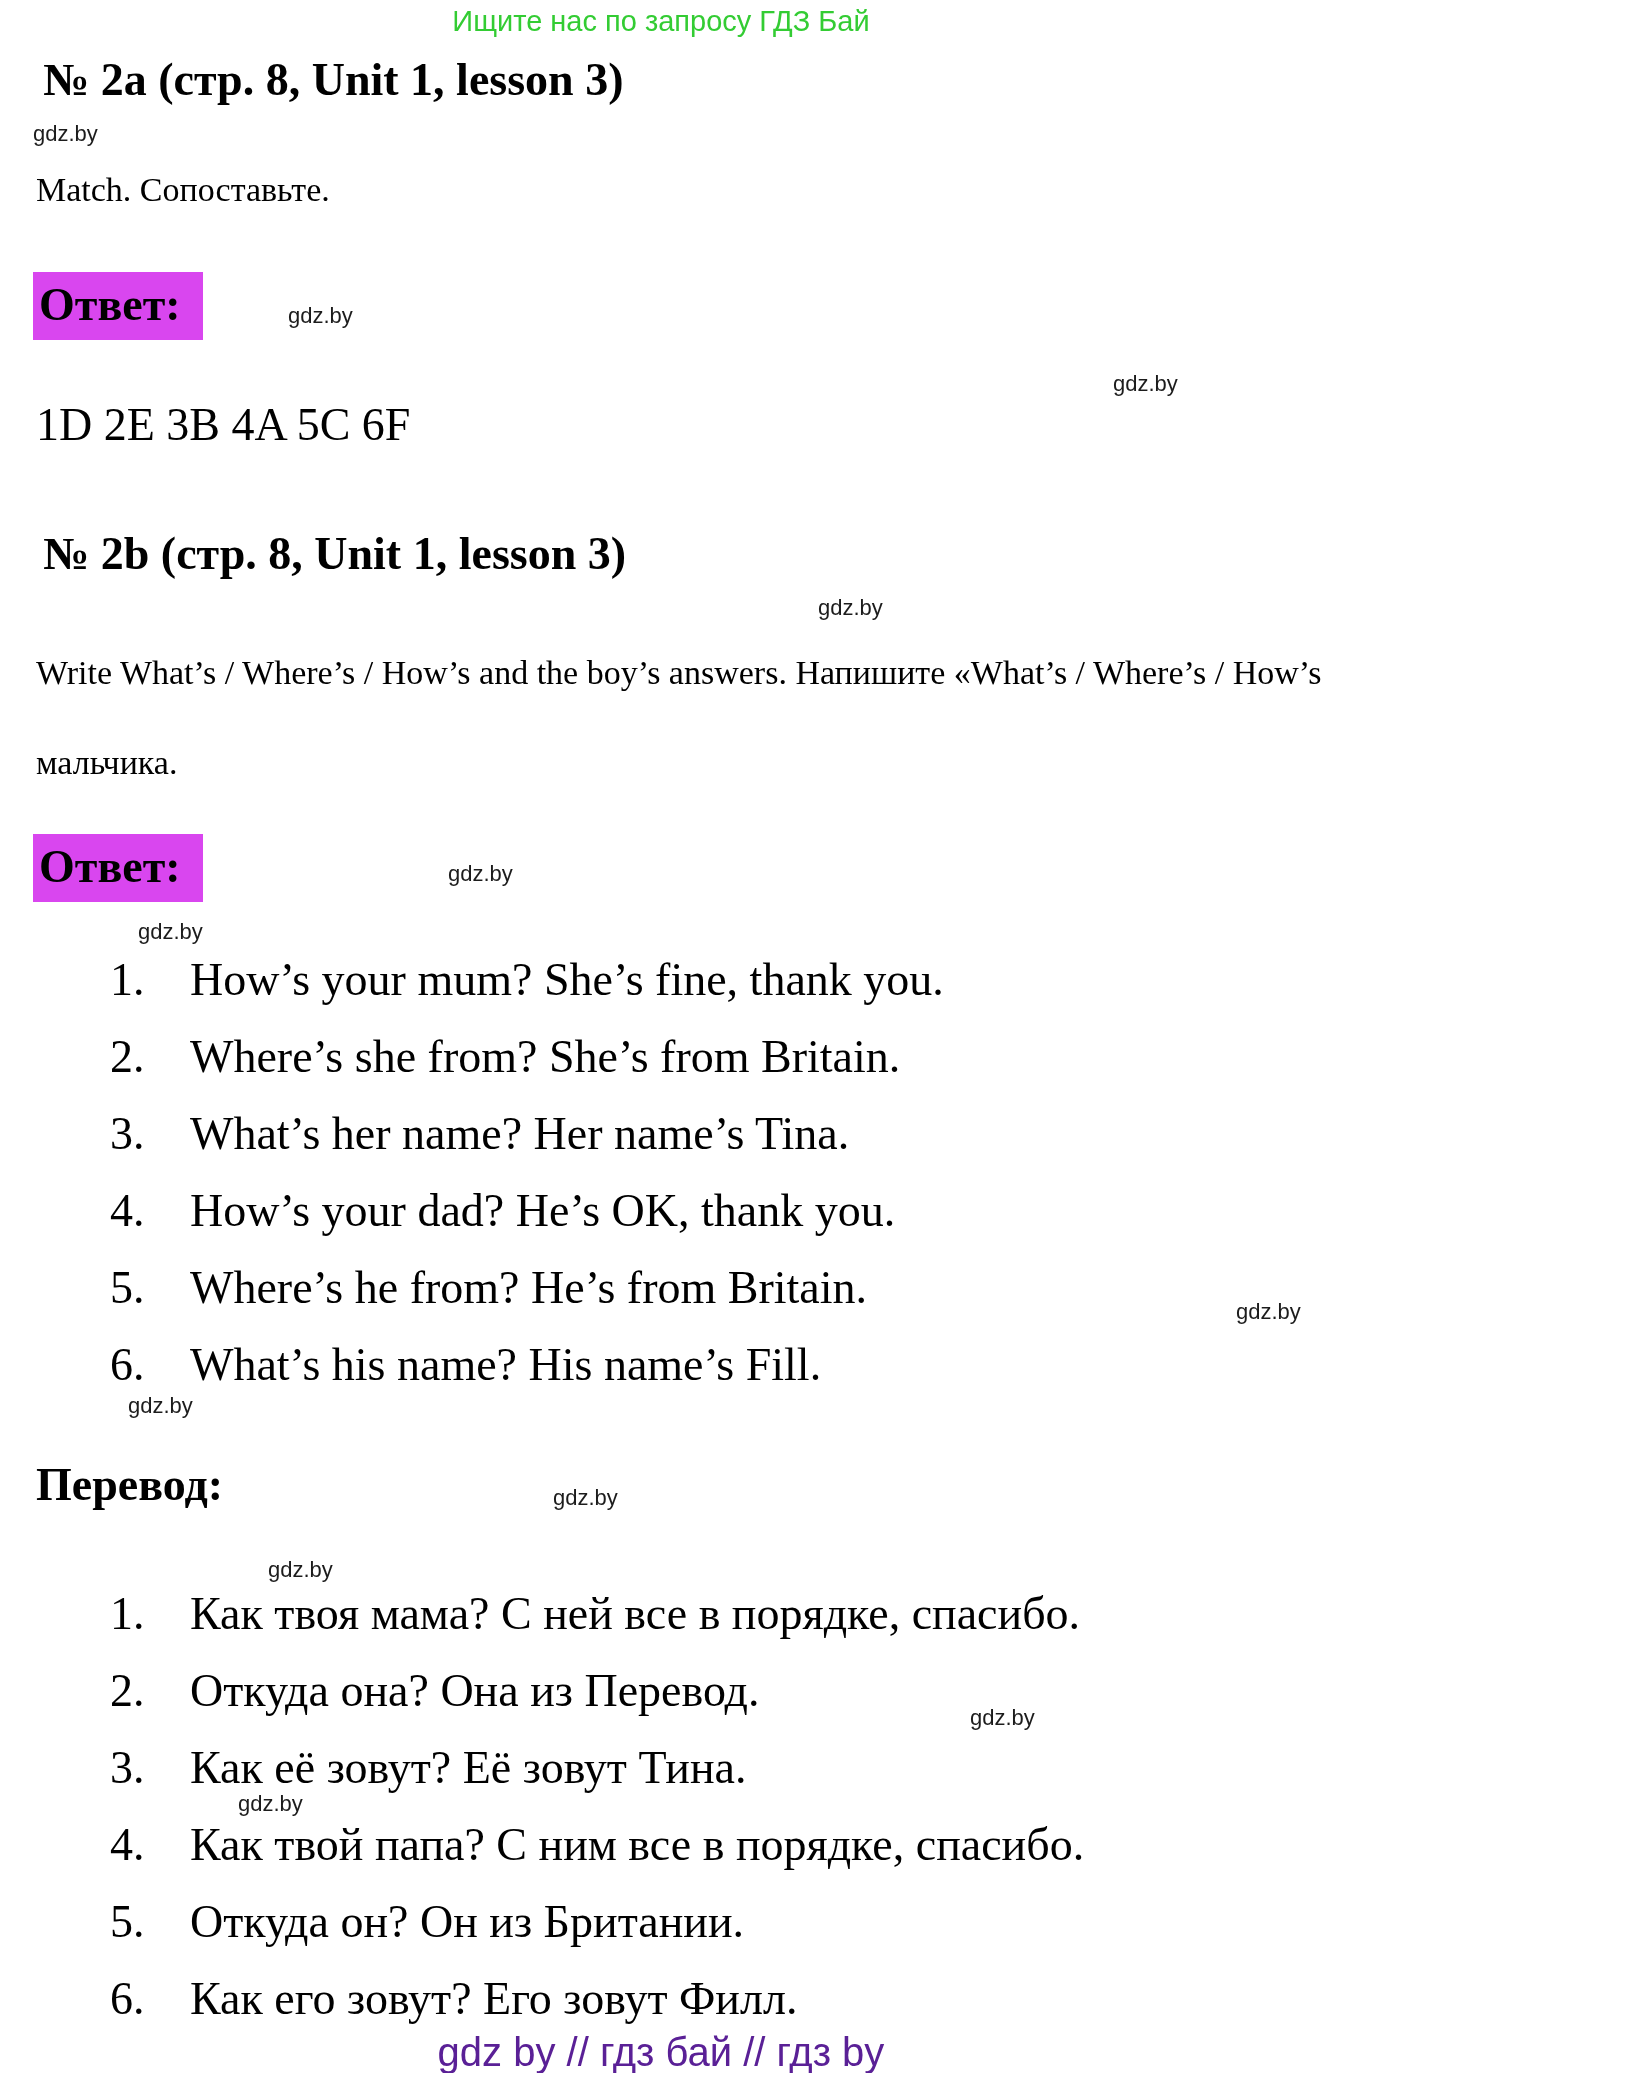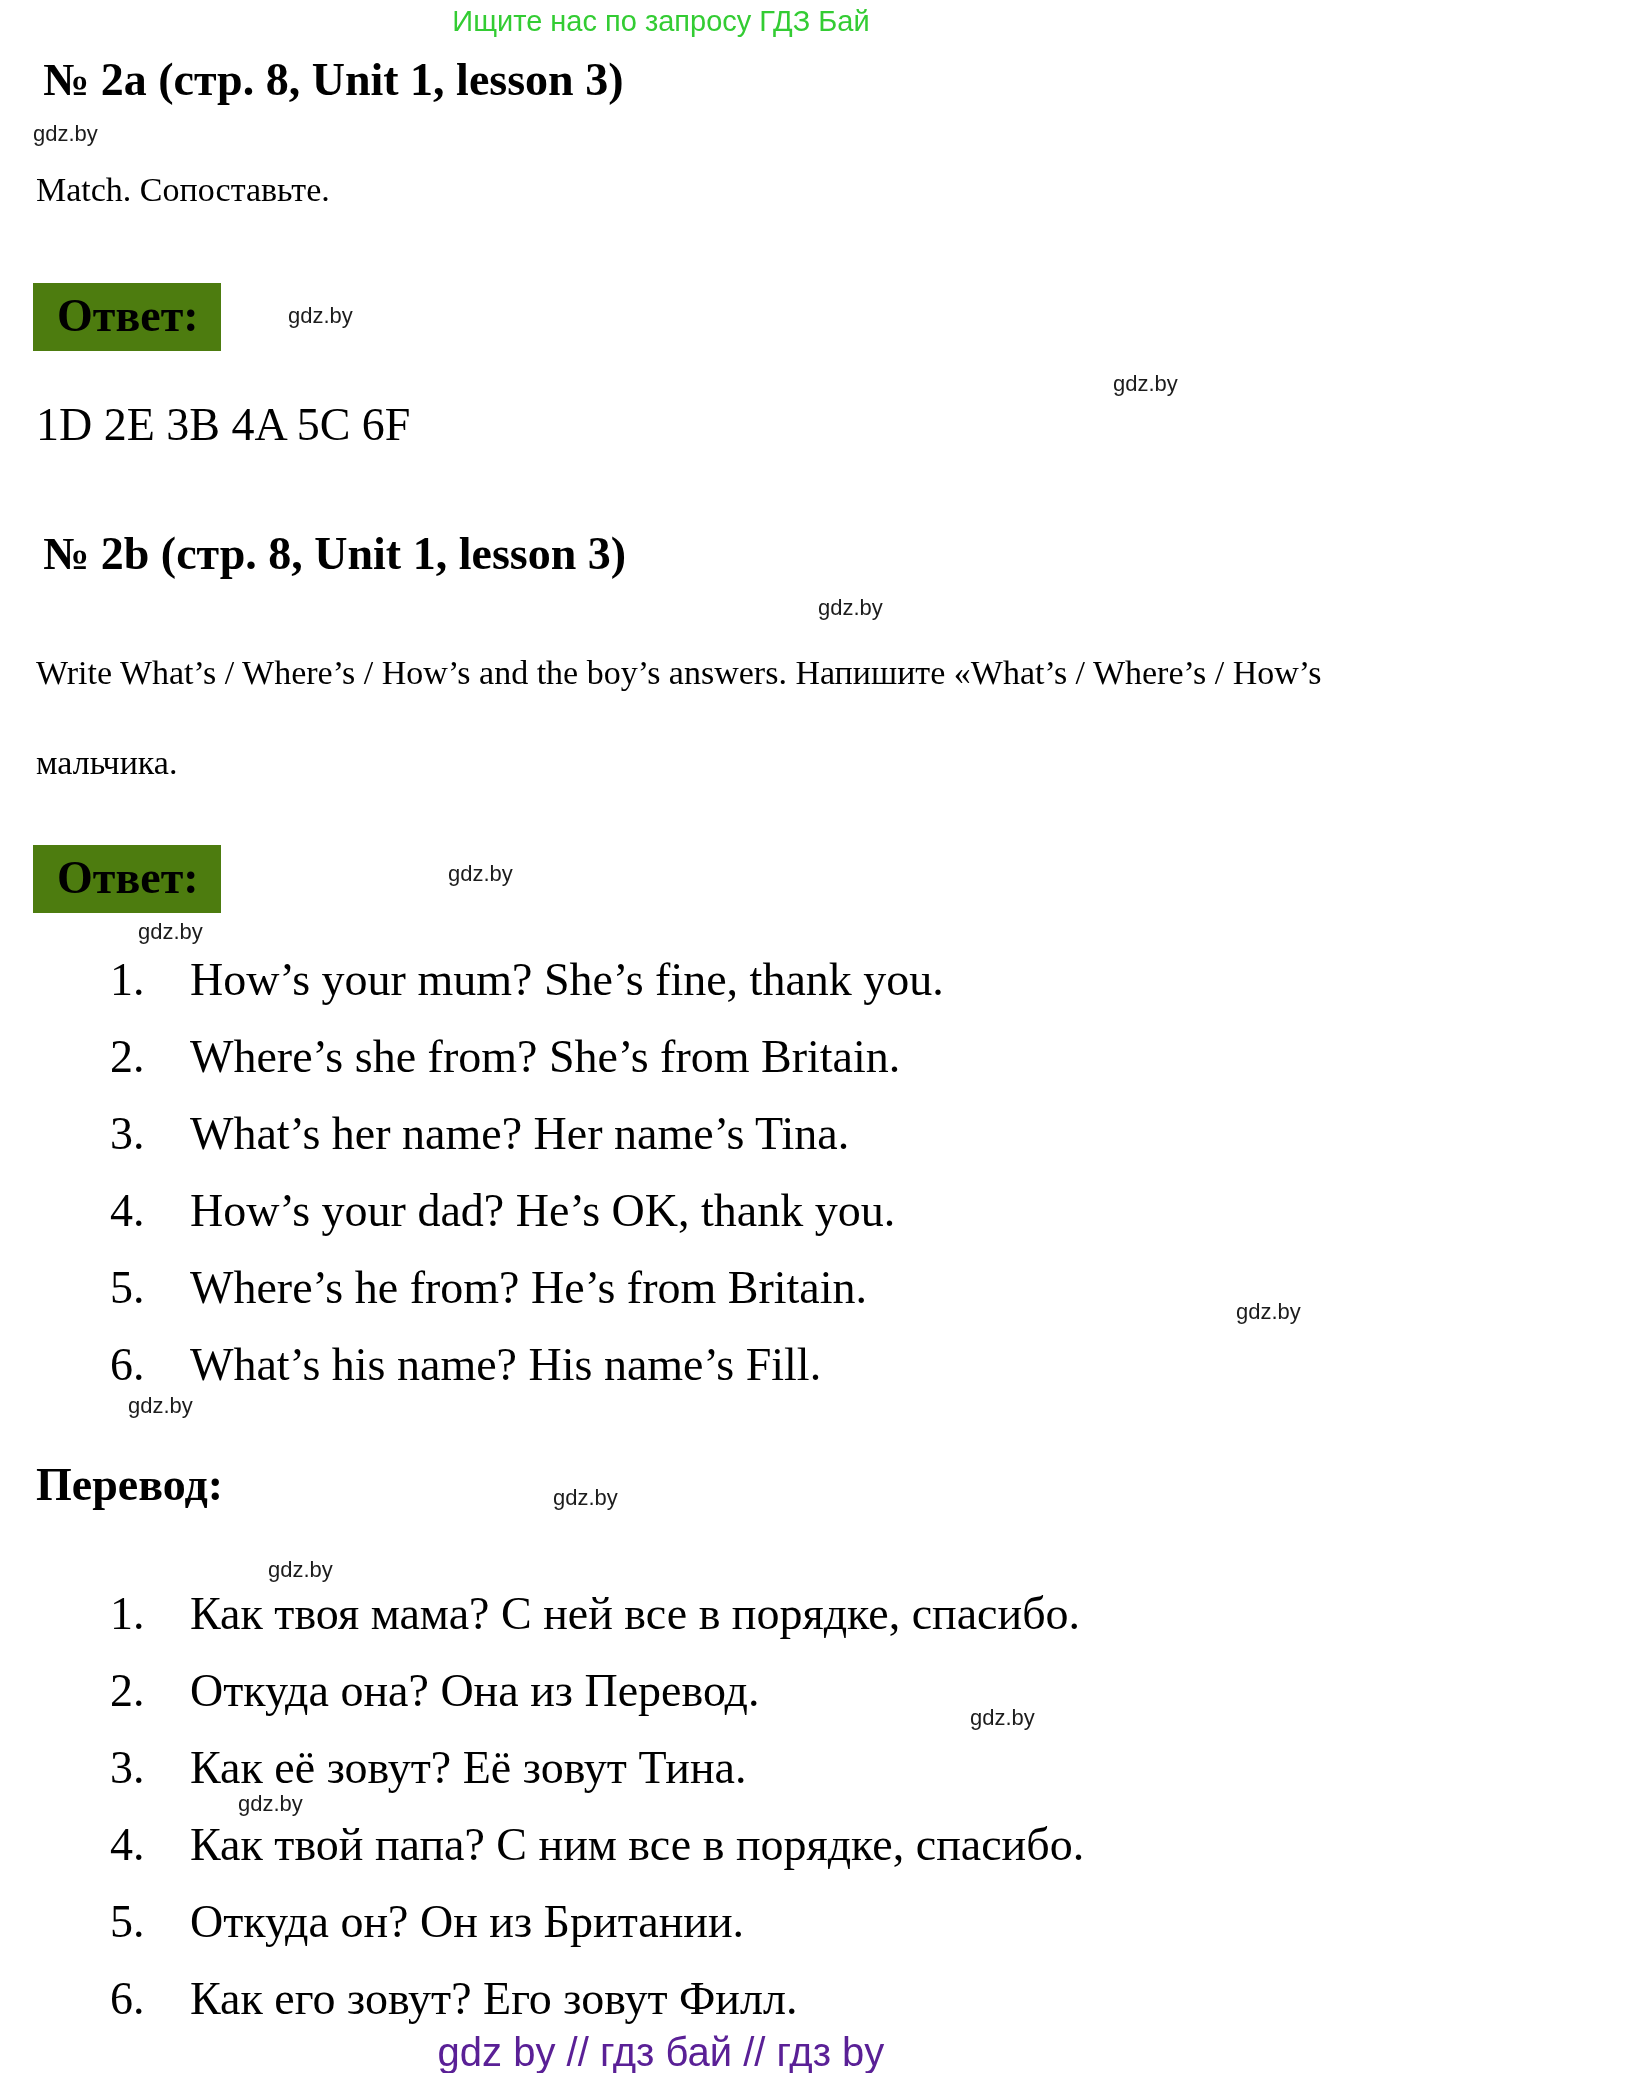--- a/index.html
+++ b/index.html
@@ -45,26 +45,25 @@
   }
   #task-2a { top: 162px; }
   #task-2b {
     top: 628px;
     width: 1552px;
     line-height: 90px;
   }
   .answer-box {
     position: absolute;
     left: 33px;
-    background: #4d7c0f;
+    background: #d946ef;
     font-size: 46px;
     font-weight: bold;
     line-height: 52px;
-    padding: 7px 22px 9px 24px;
-    margin-top: 11px;
+    padding: 7px 22px 9px 6px;
   }
   #answer-box-2a { top: 272px; }
   #answer-box-2b { top: 834px; }
   #answer-2a {
     position: absolute;
     top: 398px;
     left: 36px;
     font-size: 46px;
   }
   .translation-label {

